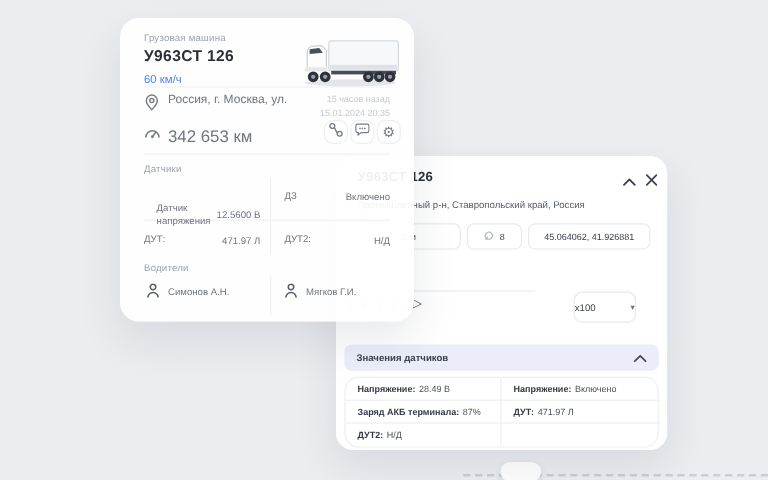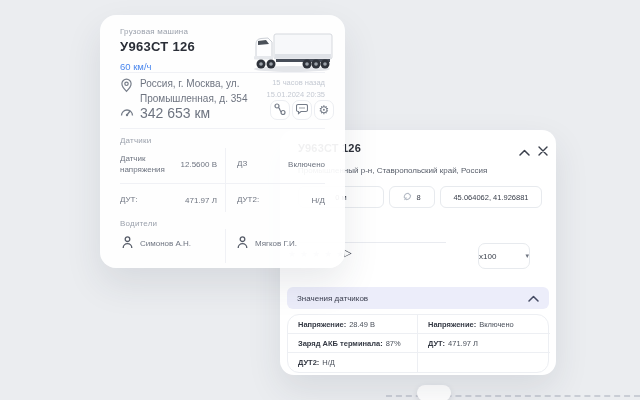--- a/index.html
+++ b/index.html
@@ -23,21 +23,21 @@
   .stat-row { position:absolute; left:18px; top:56px; display:flex; gap:5px; }
   .stat-cell { height:22px; border:1px solid #e7eaee; border-radius:6px; display:flex; align-items:center; justify-content:center; gap:4px; font-size:7.5px; color:#3b404c; background:#fff; }
   .stat-alt { width:86px; } .stat-sat { width:46px; } .stat-coord { width:102px; }
   .slider-line { position:absolute; left:18px; top:112px; width:148px; height:1px; background:#e9ebf0; }
   .stars { position:absolute; left:8px; top:119px; font-size:9px; letter-spacing:4px; color:#ccd1d9; }
   .play { position:absolute; left:64px; top:117px; font-size:10px; color:#3b404c; cursor:pointer; }
   .speed-dd { position:absolute; left:198px; top:113px; width:52px; height:26px; border:1px solid #e7eaee; border-radius:7px; background:#fff; display:flex; align-items:center; justify-content:space-between; gap:5px; cursor:pointer; }
   .speed-dd .val { font-size:8px; color:#3b404c; }
   .speed-dd .caret { font-size:7px; color:#6e7480; }
   .panel-head { position:absolute; left:7px; top:157px; width:262px; height:22px; background:#ecedfa; border-radius:6px; display:flex; align-items:center; padding:0 10px; cursor:pointer; }
-  .panel-head .ph-title { font-size:8px; color:#3d4151; font-weight:400;text-align:center; }
+  .panel-head .ph-title { font-size:8px; color:#3d4151; font-weight:700;text-align:center; }
   .panel-head .ph-chev { margin-left:auto; display:flex; }
   .sv-table { position:absolute; left:7px; top:184px; width:262px; display:grid; grid-template-columns:130px 132px; border:1px solid #edeff3; border-radius:12px; }
   .sv-cell { height:19px; display:flex; align-items:center; padding-left:10px; font-size:7.5px; color:#4a505b; border-bottom:1px solid #edeff3; white-space:nowrap; overflow:hidden; }
   .sv-cell:nth-child(odd) { border-right:1px solid #edeff3; }
   .sv-cell:nth-child(5), .sv-cell:nth-child(6) { border-bottom:none; }
   .sv-cell b { color:#343944; font-weight:700; margin-right:3px; }
 
   
   .vehicle { left:100px; top:15px; width:245px; height:253px; z-index:2; background:rgba(255,255,255,.93); border-radius:16px; box-shadow:0 16px 36px rgba(35,45,70,.10); }
   .muted-lab { font-size:8px; color:#9ba1ac; letter-spacing:.2px; }
@@ -51,21 +51,21 @@
   .vtime { position:absolute; left:128px; top:62px; width:97px; text-align:right; font-size:7.5px; color:#c4c9d2; line-height:1.55; }
   .gauge { position:absolute; left:20px; top:88px; }
   .odo { position:absolute; left:40px; top:90px; font-size:14px; color:#6e7480; }
   .act-btn { position:absolute; top:85px; width:20px; height:20px; border:1px solid #eceef2; border-radius:7px; background:#fff; display:flex; align-items:center; justify-content:center; cursor:pointer; color:#767d89; }
   .sens-lab { position:absolute; left:20px; top:121px; }
   .sens-grid { position:absolute; left:20px; top:131px; width:205px; height:69px; }
   .sens-grid .vline { position:absolute; left:105px; top:2px; width:1px; height:64px; background:#f0f1f5; }
   .sens-grid .hline { position:absolute; left:0; top:37px; width:205px; height:1px; background:#f0f1f5; }
   .s-cell { position:absolute; display:flex; justify-content:space-between; align-items:center; font-size:8px; color:#6e7480; }
   .s-cell .sl { line-height:1.4; }
-  .c1 { left:0; top:0; width:97px; height:36px; } .c1 .sl { width:50px; }
+  .c1 { left:0; top:15px; width:97px; height:36px;justify-content:flex-end; } .c1 .sl { width:50px; }
   .c2 { left:117px; top:0; width:88px; height:36px; }
   .c3 { left:0; top:40px; width:97px; height:28px; }
   .c4 { left:117px; top:40px; width:88px; height:28px; }
   .drv-lab { position:absolute; left:20px; top:204px; }
   .drv-grid { position:absolute; left:20px; top:214px; width:205px; height:34px; }
   .drv-grid .vline { position:absolute; left:105px; top:0; width:1px; height:34px; background:#f0f1f5; }
   .driver { position:absolute; top:7px; display:flex; align-items:center; gap:7px; font-size:8px; color:#6e7480; }
   .d1 { left:2px; } .d2 { left:117px; }
 </style>
 </head>
@@ -187,21 +187,20 @@
     <div class="divider" style="top:57px"></div>
 
     <div class="pin">
       <svg width="13" height="15" viewBox="0 0 13 15">
           <path d="M6.5,1.2 a4.6,4.6 0 0 1 4.6,4.6 c0,3 -3.2,6.2 -4.6,7.6 c-1.4,-1.4 -4.6,-4.6 -4.6,-7.6 a4.6,4.6 0 0 1 4.6,-4.6 Z" fill="none" stroke="#767d89" stroke-width="1.2"></path>
           <circle cx="6.5" cy="5.8" r="1.7" fill="none" stroke="#767d89" stroke-width="1.2"></circle>
         </svg>
     </div>
     <div class="vaddr">
       <div>Россия, г. Москва, ул.</div>
-      <div>Промышленная, д. 354</div>
     </div>
     <div class="vtime">
       <div>15 часов назад</div>
       <div>15.01.2024 20:35</div>
     </div>
 
     <div class="gauge">
       <svg width="14" height="11" viewBox="0 0 14 11">
           <path d="M1.5,9.5 a5.5,5.5 0 0 1 11,0" fill="none" stroke="#767d89" stroke-width="1.3"></path>
           <path d="M7,9 L10,5" stroke="#767d89" stroke-width="1.3" stroke-linecap="round"></path>

